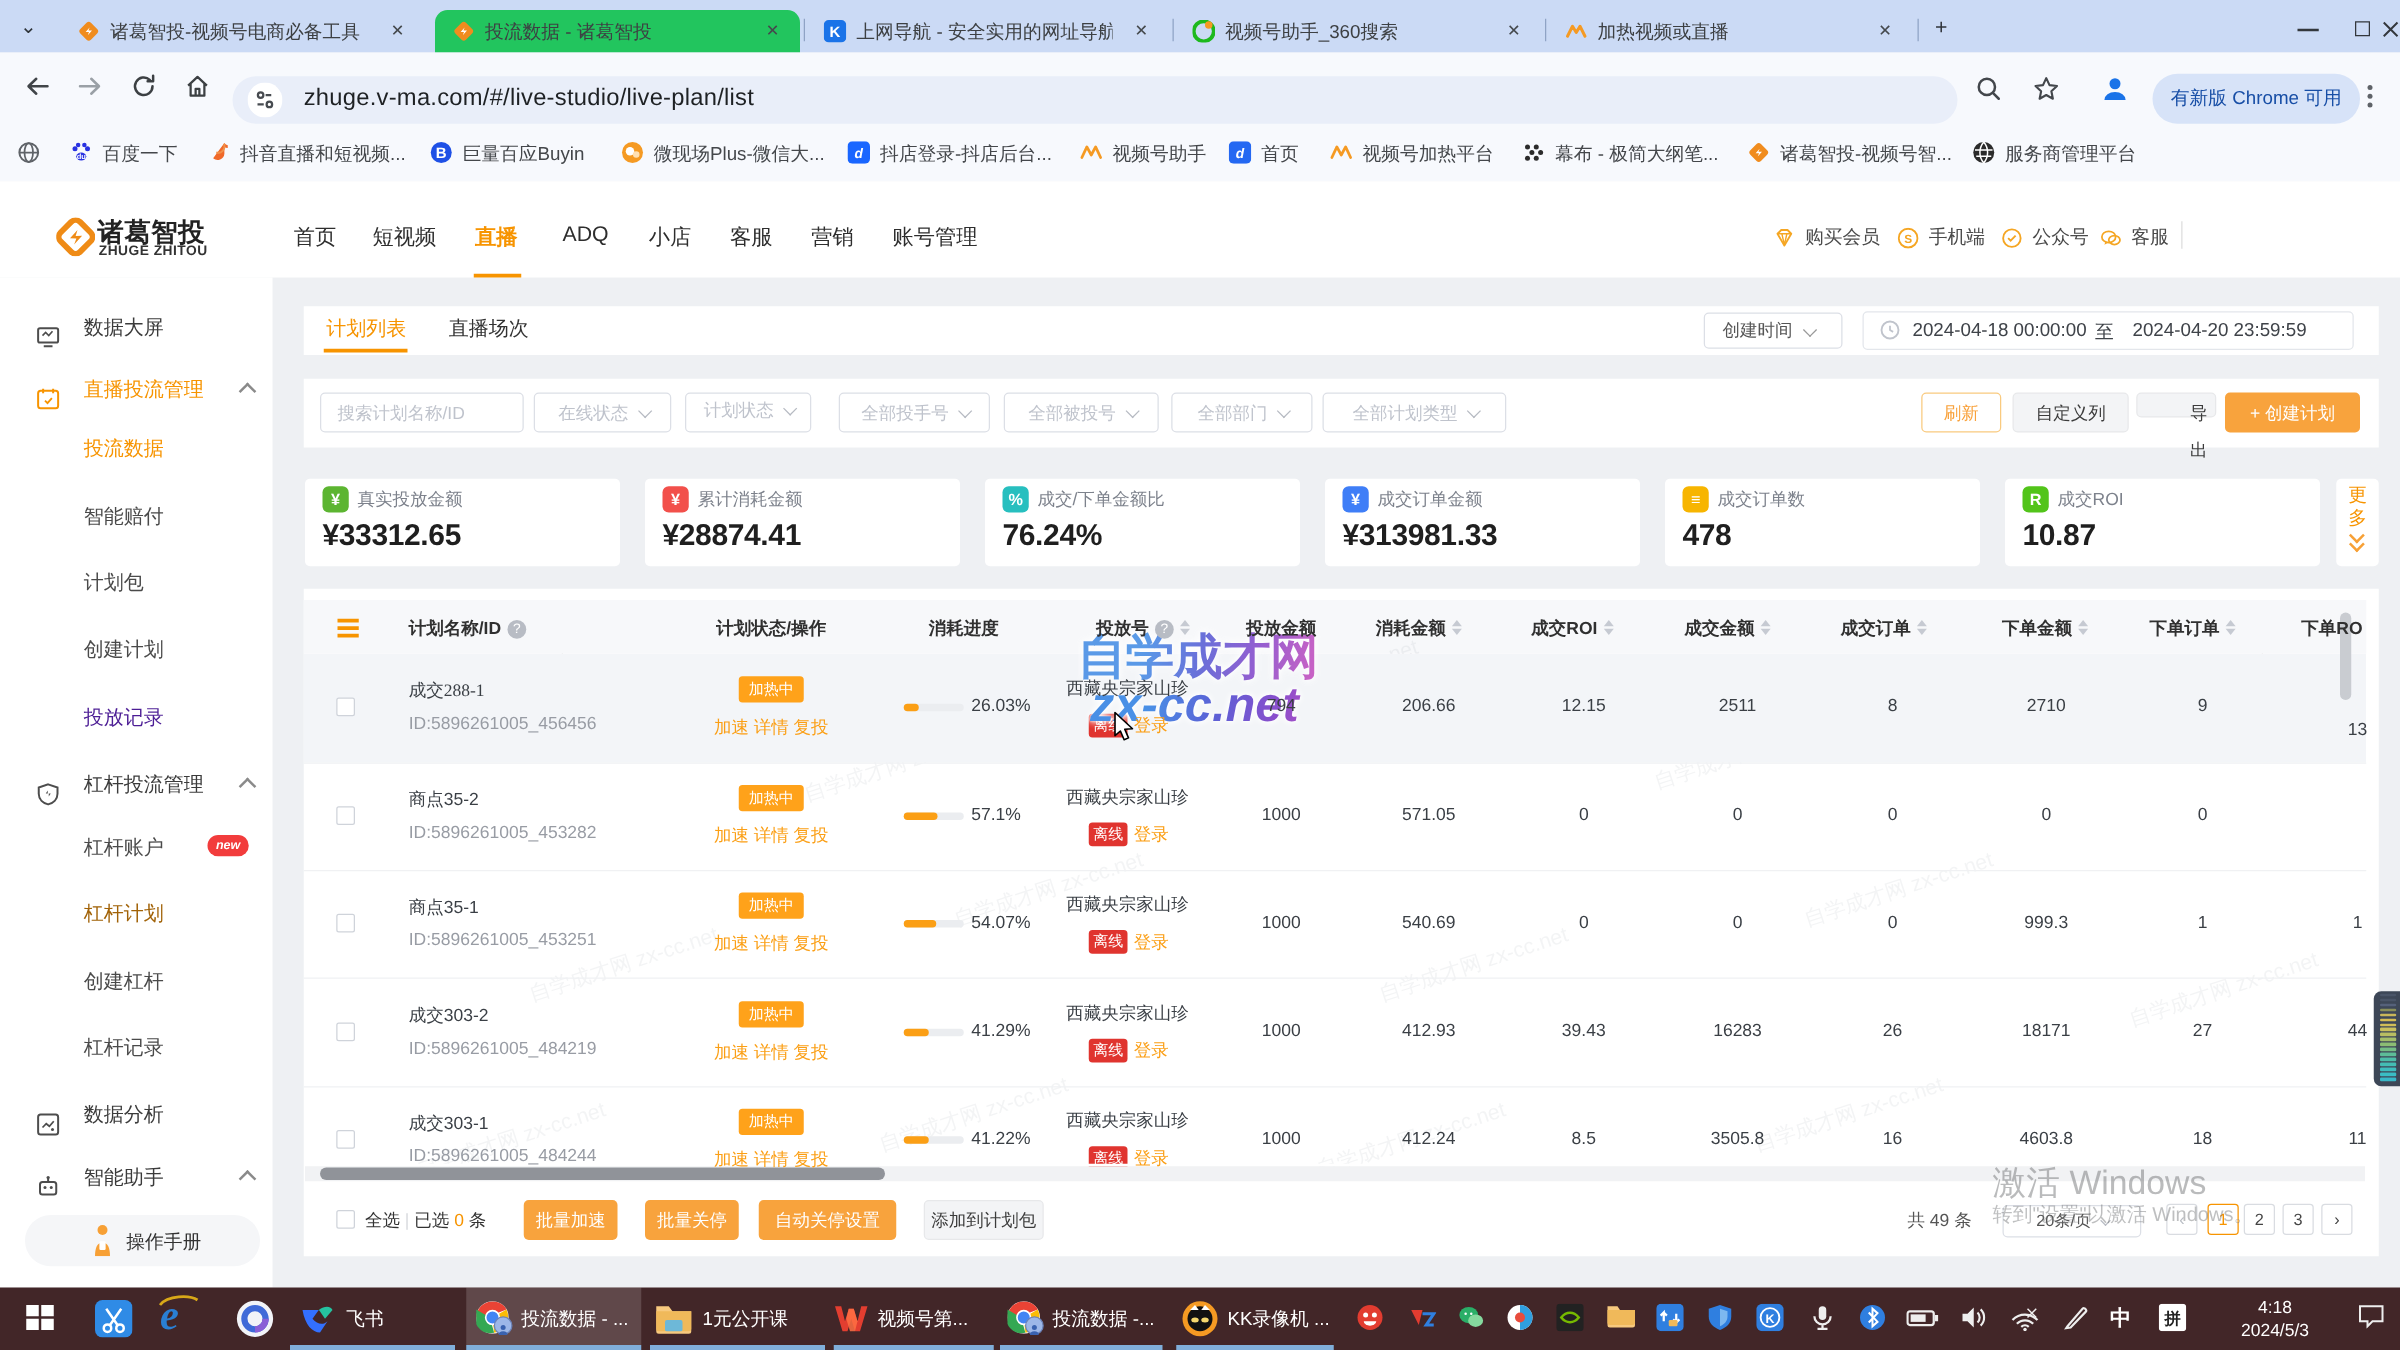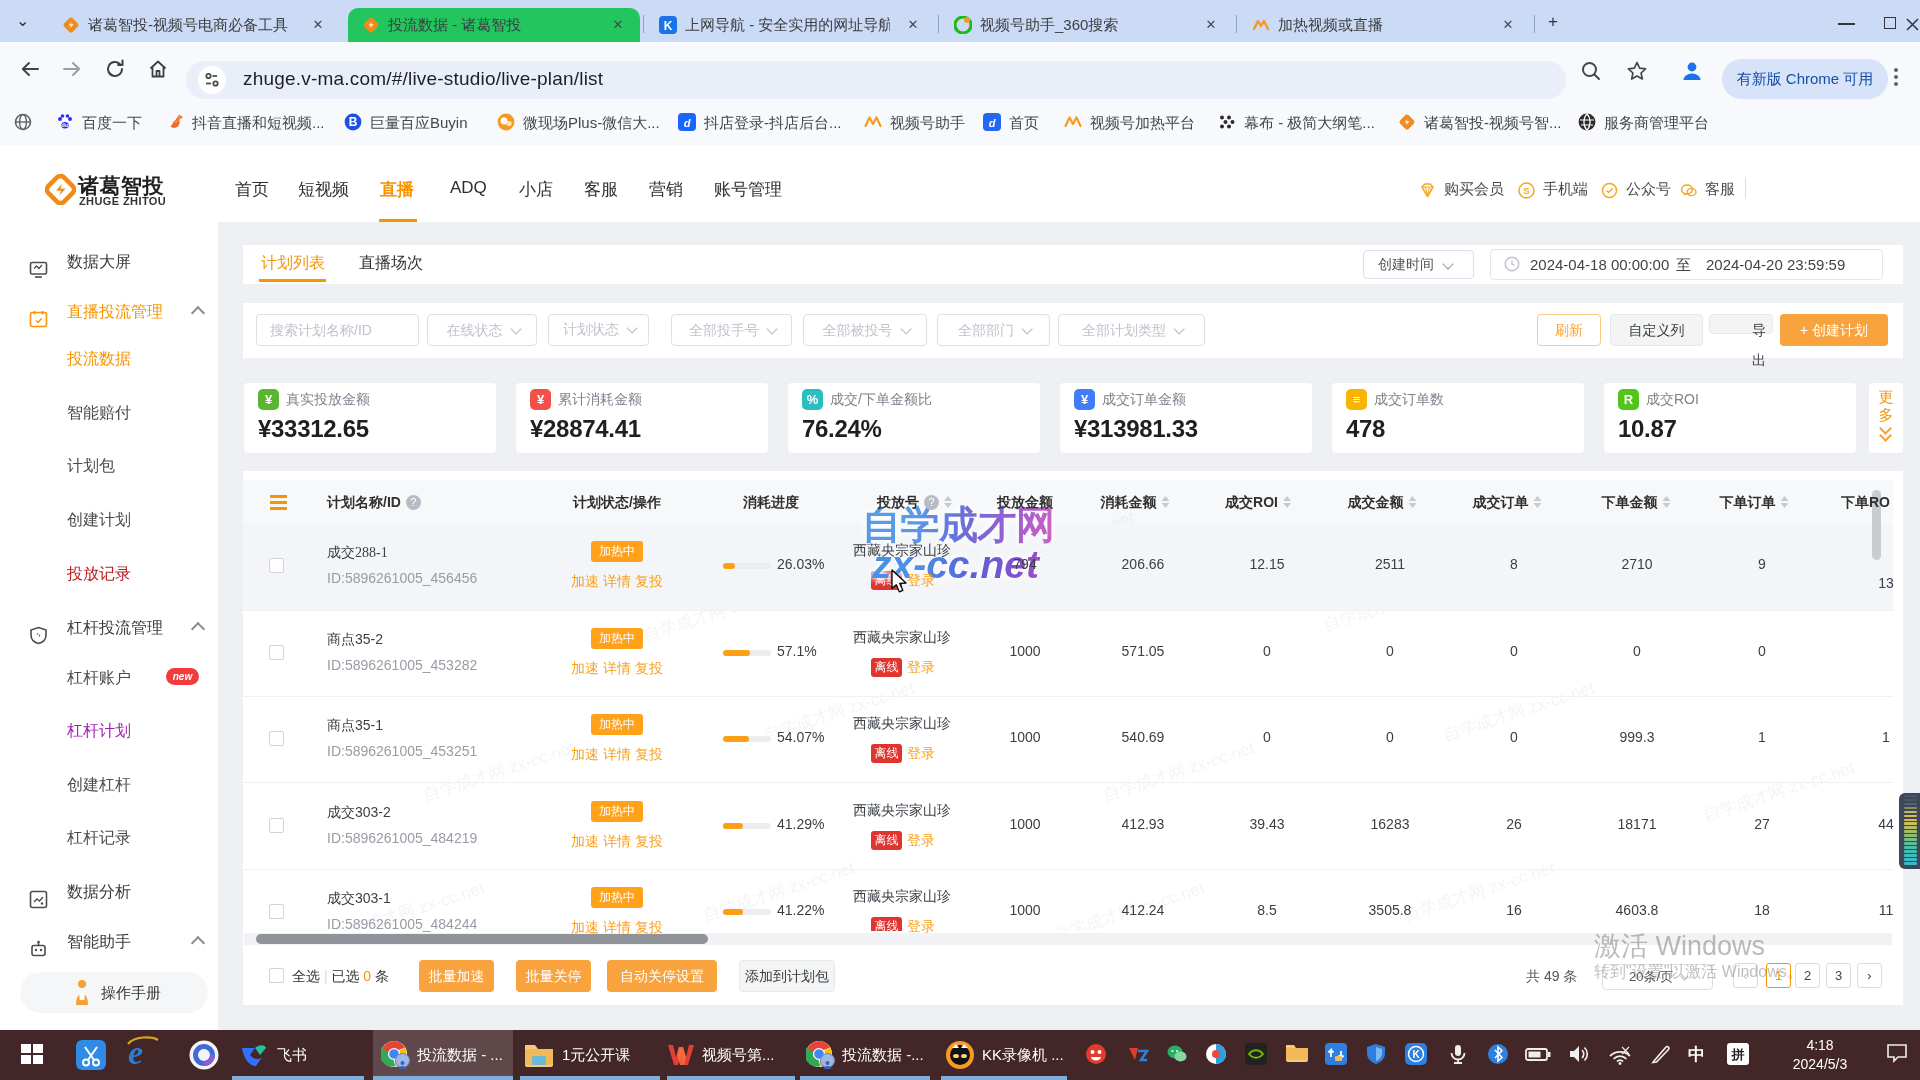--- a/index.html
+++ b/index.html
@@ -309,29 +309,29 @@
       <line x1="5.5" y1="1" x2="5.5" y2="4.5" stroke="#f79400" stroke-width="1.6"></line>
       <line x1="13.5" y1="1" x2="13.5" y2="4.5" stroke="#f79400" stroke-width="1.6"></line>
       <path d="M7 10.5 l2 2 3.5-4" fill="none" stroke="#f79400" stroke-width="1.5"></path>
     </svg></div>
 <div class="sm" style="top:302px;color:#f79400;">直播投流管理</div>
 <div class="chev" style="top:308px;"></div>
 <div class="sm" style="top:349px;color:#f79400;">投流数据</div>
 <div class="sm" style="top:403px;color:#4a4a4a;">智能赔付</div>
 <div class="sm" style="top:456px;color:#4a4a4a;">计划包</div>
 <div class="sm" style="top:510px;color:#4a4a4a;">创建计划</div>
-<div class="sm" style="top:564px;color:#b91c1c;">投放记录</div>
+<div class="sm" style="top:564px;color:#4c1d95;">投放记录</div>
 <div class="smi" style="top:626px;"><svg style="" width="19" height="19" viewBox="0 0 19 19">
       <path d="M9.5 1.5 L17 4 V9 c0 4.5-3.5 7.5-7.5 8.5 C5.5 16.5 2 13.5 2 9 V4 Z" fill="none" stroke="#4d4d4d" stroke-width="1.6"></path>
       <path d="M7 9 l2-3 v3 h3 l-2 3 v-3 Z" fill="#4d4d4d" transform="scale(0.8) translate(2.5,2)"></path>
     </svg></div>
 <div class="sm" style="top:618px;color:#3b3b3b;">杠杆投流管理</div>
 <div class="chev" style="top:624px;"></div>
 <div class="sm" style="top:668px;color:#4a4a4a;">杠杆账户</div>
-<div class="sm" style="top:721px;color:#a21caf;">杠杆计划</div>
+<div class="sm" style="top:721px;color:#a16207;">杠杆计划</div>
 <div class="sm" style="top:775px;color:#4a4a4a;">创建杠杆</div>
 <div class="sm" style="top:828px;color:#4a4a4a;">杠杆记录</div>
 <div class="smi" style="top:890px;"><svg style="" width="19" height="19" viewBox="0 0 19 19">
       <rect x="1.5" y="1.5" width="16" height="16" rx="2" fill="none" stroke="#4d4d4d" stroke-width="1.6"></rect>
       <path d="M5 12 l3-3 2.5 2 3.5-4" fill="none" stroke="#4d4d4d" stroke-width="1.4"></path>
       <circle cx="13" cy="13.5" r="1.2" fill="#4d4d4d"></circle>
     </svg></div>
 <div class="sm" style="top:882px;color:#3b3b3b;">数据分析</div>
 <div class="smi" style="top:940px;"><svg style="" width="19" height="19" viewBox="0 0 19 19">
       <rect x="3" y="5.5" width="13" height="10" rx="2" fill="none" stroke="#4d4d4d" stroke-width="1.6"></rect>

